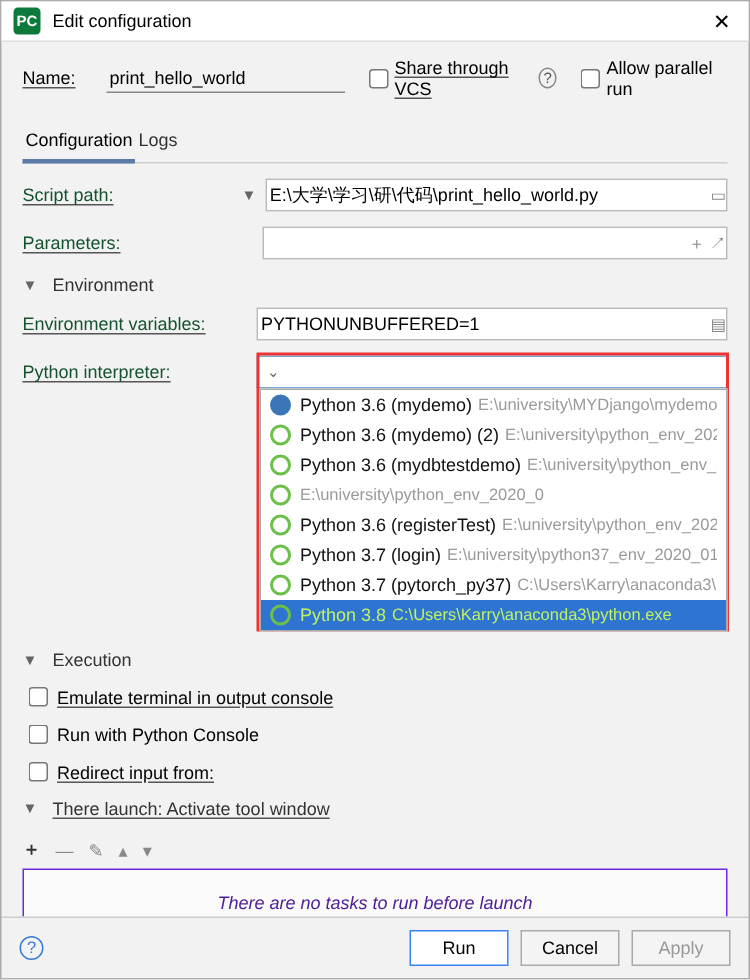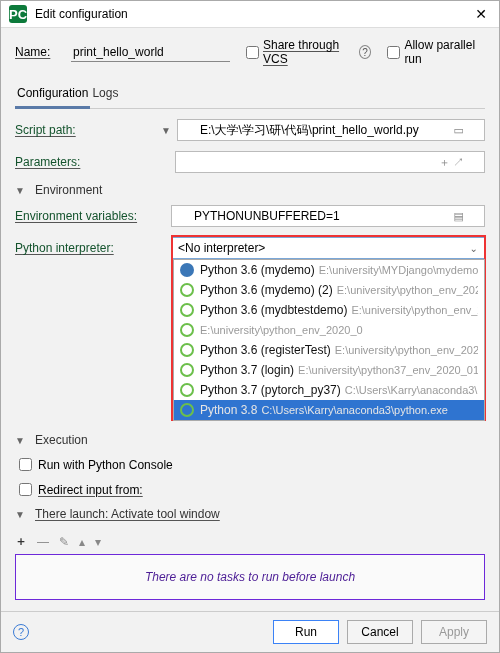--- a/index.html
+++ b/index.html
@@ -1,52 +1,52 @@
 <!DOCTYPE html>
 <html><head>
 <meta charset="utf-8">
 <style>
 * { box-sizing: border-box; font-family: "Segoe UI", Tahoma, sans-serif; font-size: 12px; }
 body { margin: 0; background: #f0f0f0; }
 .dialog { width: 500px; height: 653px; background: #f2f2f2; border: 1px solid #aaa; display: flex; flex-direction: column; }
 .titlebar { display: flex; align-items: center; padding: 4px 8px; background: #fff; border-bottom: 1px solid #ddd; }
-.titlebar .icon { width: 18px; height: 18px; background: #0d7a3b; color: #fff; font-size: 13px; font-weight: bold; display: flex; align-items: center; justify-content: center; border-radius: 3px; margin-right: 8px; }
+.titlebar .icon { width: 18px; height: 18px; background: #0d7a3b; color: #fff; font-size: 10px; font-weight: bold; display: flex; align-items: center; justify-content: center; border-radius: 3px; margin-right: 8px; }
 .titlebar .title { flex: 1; font-size: 12px; }
 .titlebar .close { font-size: 14px; cursor: pointer; padding: 0 4px; }
 .content { flex: 1; padding: 10px 14px 6px; overflow: hidden; display: flex; flex-direction: column; }
 .row { display: flex; align-items: center; margin-bottom: 8px; }
 .row label.lbl { min-width: 50px; }
 .underline { text-decoration: underline; text-decoration-color: #555; text-underline-offset: 2px; }
 .name-input { flex: 0 0 150px; border: none; border-bottom: 1px solid #888; background: transparent; padding: 2px 2px; margin-left: 6px; }
 .chk { margin: 0 4px 0 16px; }
 .help-icon { display:inline-block; width:14px; height:14px; border:1px solid #888; border-radius:50%; font-size:10px; text-align:center; line-height:13px; color:#555; margin-left:4px;}
 .tabs { display:flex; border-bottom:1px solid #ccc; margin-top:6px; }
 .tab { padding:6px 2px 8px; color:#333; cursor:pointer; position:relative; }
 .tab.active { color:#000; }
 .tab.active::after { content:""; position:absolute; left:0; right:0; bottom:-1px; height:3px; background:#5a7aa8; }
 .form-area { padding-top:10px; }
 .form-row { display:flex; align-items:center; margin-bottom:10px; min-height:22px; }
 .form-row .flabel { flex:0 0 140px; color:#14532d; }
-.input-box { flex:1; height:22px; border:1px solid #bbb; background:#fff; padding:0 20px; display:flex; align-items:center; color:#333; }
+.input-box { flex:1; height:22px; border:1px solid #bbb; background:#fff; padding:0 0; display:flex; align-items:center; color:#333; }
 .input-box input { border:none; outline:none; flex:1; font-size:12px; }
 .input-box .right-ico { color:#888; font-size:11px; }
 .dd-arrow { color:#666; margin:0 6px; font-size:10px; }
 .section-hdr { display:flex; align-items:center; margin:4px 0 8px; color:#333; font-weight:normal; }
 .section-hdr .caret { width:10px; font-size:10px; color:#666; margin-right:10px; }
 .interp-wrap { position:relative; }
 .dropdown-header { flex:1; height:22px; border:1px solid #7aa7d8; background:#fff; display:flex; align-items:center; padding:0 6px; color:#000; }
 .red-box { position:absolute; border:2px solid #e33; pointer-events:none; left:156px; right:-1px; top:-2px; height:186px; }
 .dropdown-list { position:absolute; left:158px; right:0; top:22px; background:#fff; border:1px solid #aaa; z-index:5; }
 .dd-item { display:flex; align-items:center; padding:3px 6px; cursor:pointer; white-space:nowrap; overflow:hidden; }
 .dd-item .dico { width:14px; height:14px; border:2px solid #6cbf4b; border-radius:50%; margin-right:6px; flex-shrink:0; }
 .dd-item .dico.py { border:none; background:#3b77b7; }
 .dd-item .dname { color:#111; margin-right:4px; }
 .dd-item .dpath { color:#9a9a9a; font-size:11px; overflow:hidden; text-overflow:clip; }
 .dd-item.selected { background:#2f74d0; color:#fff; }
-.dd-item.selected .dname, .dd-item.selected .dpath { color:#e5e5e5; }
+.dd-item.selected .dname, .dd-item.selected .dpath { color:#bef264; }
 .checkbox-row { display:flex; align-items:center; margin-bottom:6px; }
 .checkbox-row input { margin-right:6px; }
 .before-launch { margin-top:8px; }
 .tool-strip { display:flex; gap:10px; color:#888; padding:4px 0; align-items:center;}
 .tool-strip span { cursor:pointer; }
 .empty-box { border:1px solid #6d28d9; background:#fafafa; height:46px; display:flex; align-items:center; justify-content:center; color:#4c1d95; font-style:italic; }
 .footer { border-top:1px solid #ccc; padding:8px 12px; display:flex; align-items:center; }
 .footer .qmark { width:16px;height:16px;border:1px solid #3a7bd5;color:#3a7bd5;border-radius:50%;display:flex;align-items:center;justify-content:center;font-size:11px;cursor:pointer;}
 .footer .spacer { flex:1; }
 .footer button { min-width:66px; height:24px; margin-left:8px; border:1px solid #aaa; background:#f4f4f4; cursor:pointer; }
@@ -110,21 +110,20 @@
         <div class="flabel underline" style="flex-basis:156px">Environment variables:</div>
         <div class="input-box">
           <input value="PYTHONUNBUFFERED=1" style="">
           <span class="right-ico">▤</span>
         </div>
       </div>
 
       <div class="form-row interp-wrap">
         <div class="flabel underline" style="flex-basis:156px">Python interpreter:</div>
         <div class="dropdown-header">
-          <span style="flex:1">&lt;No interpreter&gt;</span>
           <span style="color:#666;font-size:10px;">⌄</span>
         </div>
         <div class="red-box"></div>
         <div class="dropdown-list" id="dd-list">
             <div class="dd-item">
               <span class="dico py"></span>
               <span class="dname">Python 3.6 (mydemo)</span>
               <span class="dpath">E:\university\MYDjango\mydemo\venv\Scri</span>
             </div>
             <div class="dd-item">
@@ -164,20 +163,24 @@
           </div>
       </div>
 
       <div class="gap-under-dd"></div>
 
       <div class="section-hdr">
         <span class="caret">▼</span>
         <span>Execution</span>
       </div>
 
+      <div class="checkbox-row">
+        <input type="checkbox" style="">
+        <span class="underline">Emulate terminal in output console</span>
+      </div>
       <div class="checkbox-row">
         <input type="checkbox" style="">
         <span>Run with Python Console</span>
       </div>
       <div class="checkbox-row">
         <input type="checkbox" style="">
         <span class="underline">Redirect input from:</span>
       </div>
 
       <div class="before-launch">

